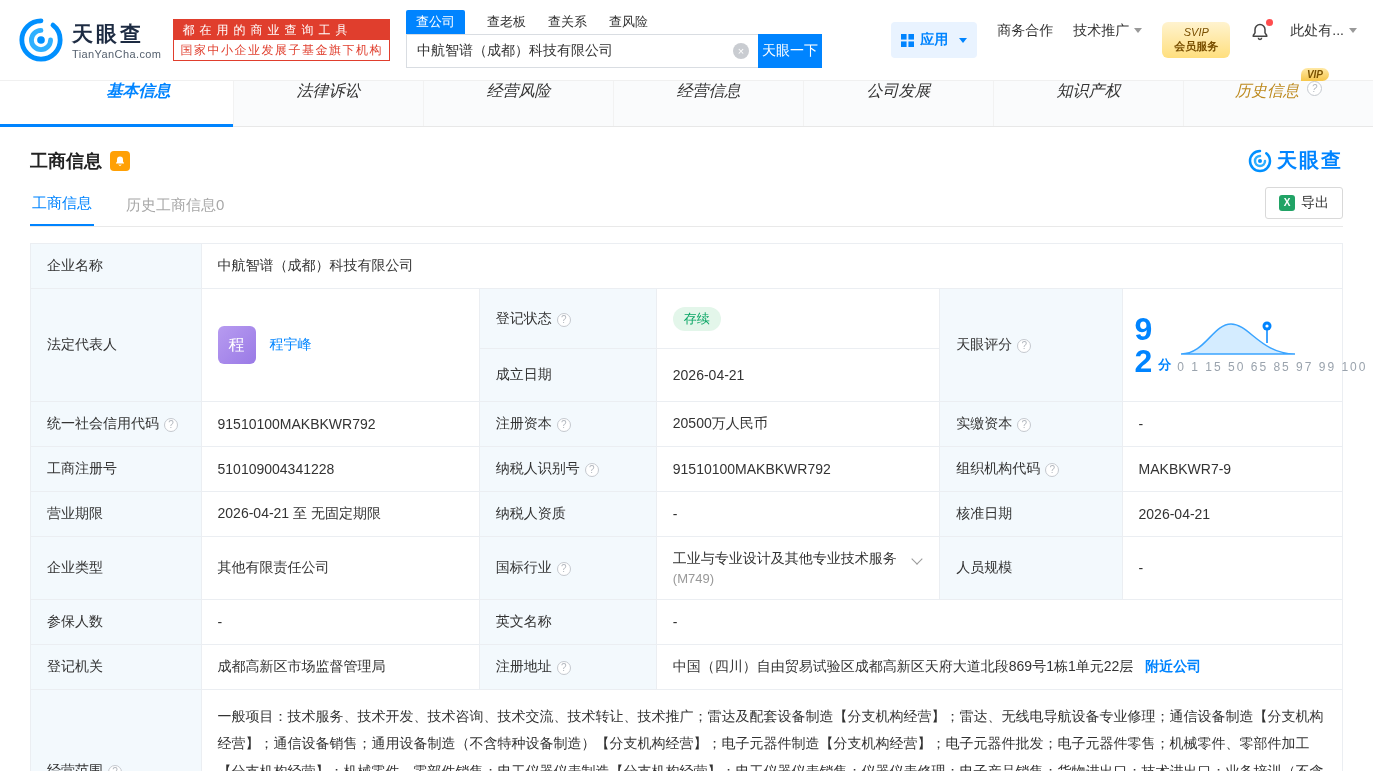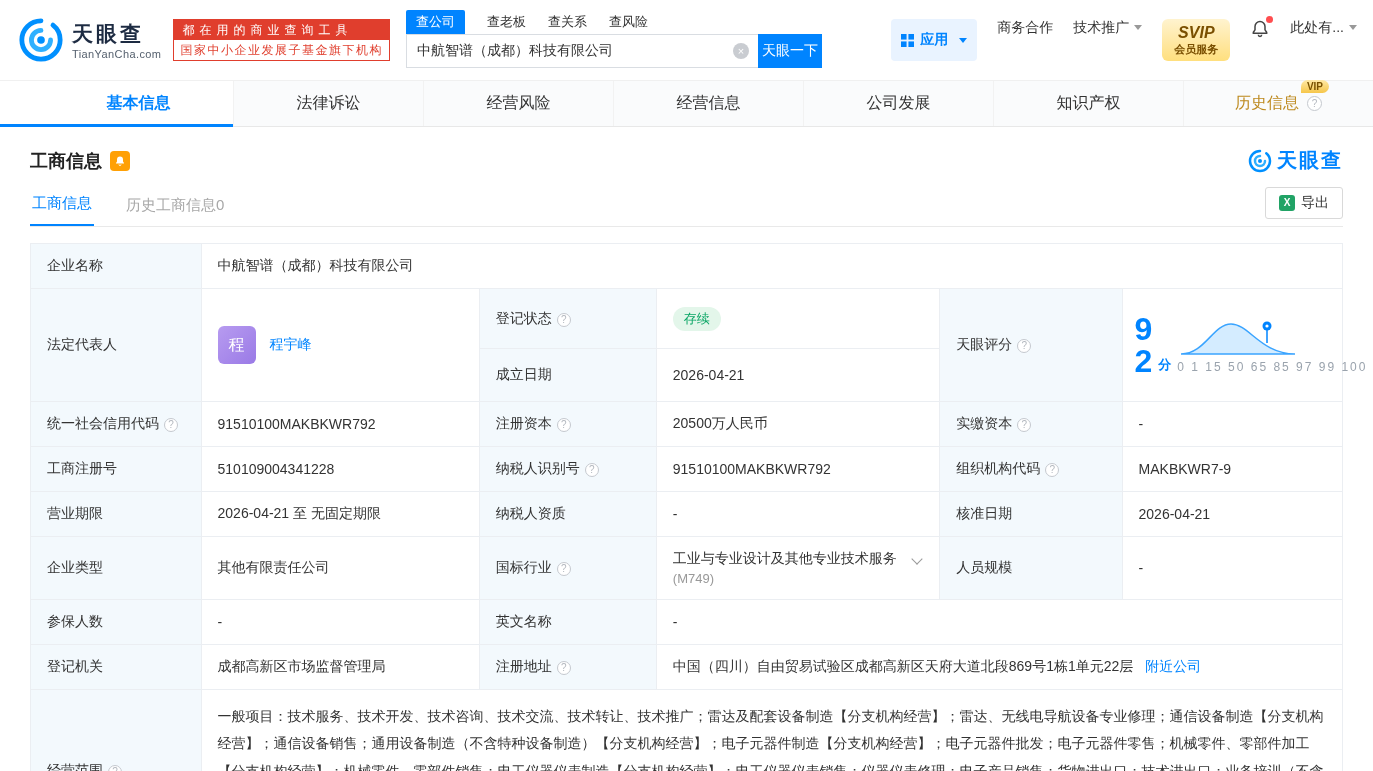--- a/index.html
+++ b/index.html
@@ -25,29 +25,29 @@
   .search-box { position:relative; width:352px; border:1px solid #d9dde2; border-right:none; display:flex; align-items:center; background:#fff; }
   .search-box input { border:none; outline:none; width:100%; padding:0 32px 0 10px; font-size:14px; color:#333; font-family:inherit; }
   .clear-x { position:absolute; right:9px; width:16px; height:16px; background:#c9ccd1; color:#fff; border-radius:50%; font-size:11px; line-height:16px; text-align:center; cursor:pointer; }
   .search-btn { width:64px; background:#0084ff; color:#fff; border:none; font-size:14px; cursor:pointer; font-family:inherit; }
   .top-nav { margin-left:auto; display:flex; gap:20px; font-size:14px; color:#333; }
   .app-chip { background:#e9f3ff; color:#0084ff; padding:8px 10px; border-radius:4px; display:flex; align-items:center; gap:6px; cursor:pointer; font-weight:bold; }
   .caret { display:inline-block; width:0; height:0; border-left:4px solid transparent; border-right:4px solid transparent; border-top:5px solid currentColor; margin-left:5px; vertical-align:2px; }
   .nav-link { cursor:pointer; white-space:nowrap; }
   .nav-link .caret { color:#999; }
   .svip { background:linear-gradient(180deg,#fff3cf,#ffdf7e); border-radius:6px; padding:4px 12px; text-align:center; color:#7a4f00; line-height:1.25; cursor:pointer; }
-  .svip-1 { font-size:16px; font-weight:bold; font-style:italic; }
+  .svip-1 { font-size:11px; font-weight:normal; font-style:italic; }
   .svip-2 { font-size:11px; font-weight:bold; }
   .bell { position:relative; cursor:pointer; display:flex; }
   .bell .dot { position:absolute; top:-3px; right:-3px; width:7px; height:7px; border-radius:50%; background:#ff4d4f; }
   .user { cursor:pointer; white-space:nowrap; }
   .user .caret { color:#999; }
   
   .main-tabs { height:47px; display:flex; background:#fafbfc; border-top:1px solid #f0f0f0; border-bottom:1px solid #e8e8e8; }
-  .mtab { flex:1; display:flex; align-items:center; justify-content:center; font-size:16px; color:#333; position:relative; cursor:pointer; border-left:1px solid #f2f2f2; }
+  .mtab { flex:1; display:flex; align-items:flex-start; justify-content:center; font-size:16px; color:#333; position:relative; cursor:pointer; border-left:1px solid #f2f2f2;font-style:italic; }
   .mtab:first-child { border-left:none; }
   .mtab.active { color:#0084ff; font-weight:bold; background:#fff;padding-left:44px; }
   .mtab.active::after { content:""; position:absolute; left:0; right:0; bottom:-1px; height:3px; background:#0084ff; }
   .mtab.history { color:#bd8a1f; }
   .mtab-txt-wrap { position:relative; }
   .vip-badge { position:absolute; top:-13px; right:-30px; background:linear-gradient(180deg,#ffe9a6,#f6c64a); color:#7a5200; font-size:10px; font-weight:bold; padding:1px 6px; border-radius:7px 7px 7px 0; }
   .qmark { width:15px; height:15px; border:1px solid #c5c9cf; color:#b3b8bf; border-radius:50%; font-size:10px; line-height:13px; text-align:center; margin-left:8px; display:inline-block; background:#fff; }
   
   .content { padding:20px 30px 26px 30px; }
   .section-head { display:flex; align-items:center; }
@@ -69,21 +69,21 @@
   .rep-name { color:#0084ff; margin-left:10px; cursor:pointer; vertical-align:middle; }
   .status-badge { display:inline-block; background:#e3f6ea; color:#0aa665; padding:3px 11px; font-size:13px; border-radius:12px; }
   .score-wrap { display:flex; align-items:center; gap:6px; }
   .score-num { color:#0084ff; font-size:32px; font-weight:bold; line-height:1; }
   .score-unit { color:#0084ff; font-size:13px; font-weight:bold; align-self:flex-end; margin-bottom:3px; }
   .score-chart { margin-left:auto; }
   .score-axis { font-size:12px; color:#9aa3ad; text-align:right; white-space:nowrap; letter-spacing:2px; margin-top:-2px; }
   .industry-row { display:flex; align-items:center; }
   .chev { width:8px; height:8px; border-right:1.5px solid #999; border-bottom:1.5px solid #999; transform:rotate(45deg); display:inline-block; margin-left:auto; margin-right:2px; cursor:pointer; }
   .industry-code { color:#999; font-size:13px; margin-top:3px; }
-  .nearby { color:#0084ff; margin-left:8px; cursor:pointer; white-space:nowrap; }
+  .nearby { color:#0084ff; margin-left:8px; cursor:pointer; white-space:nowrap;font-weight:bold; }
   .scope { line-height:1.95; }
 </style>
 </head>
 <body>
 
 <header class="topbar">
   <div class="logo">
     <svg width="46" height="46" viewBox="0 0 48 48">
       <path d="M24 4a20 20 0 1 0 20 20c0-6.5-3-12-7.5-15.5" fill="none" stroke="#0090ff" stroke-width="5" stroke-linecap="round"></path>
       <path d="M24 14a10 10 0 1 0 10 10" fill="none" stroke="#2fb0ff" stroke-width="5" stroke-linecap="round"></path>

